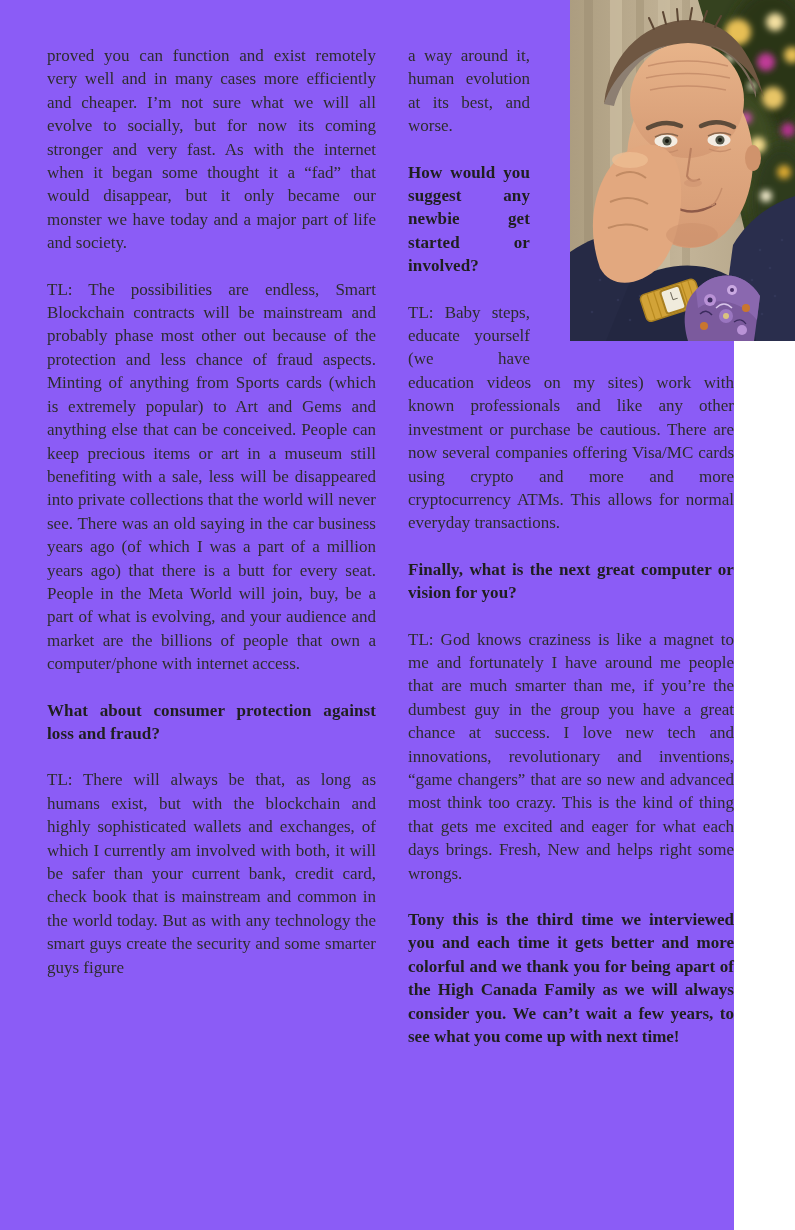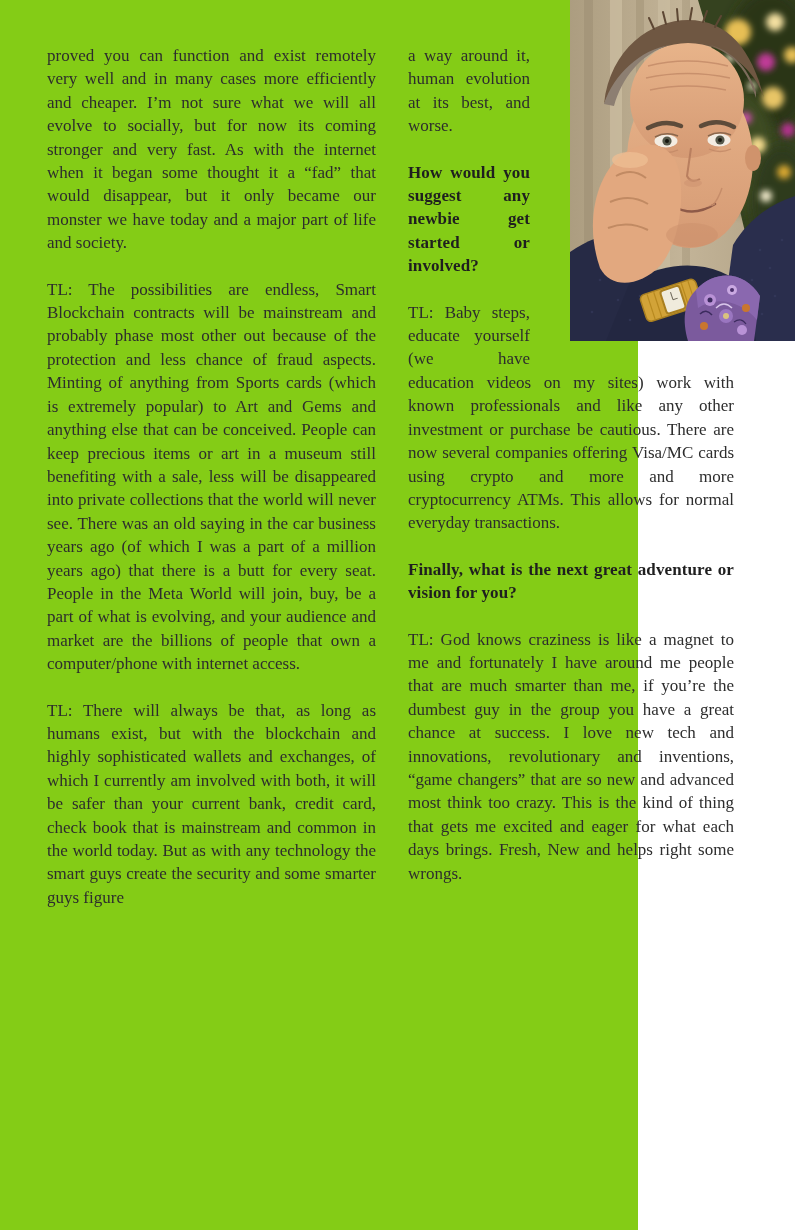--- a/index.html
+++ b/index.html
@@ -1,18 +1,18 @@
 <!DOCTYPE html>
 <html><head>
 <meta charset="utf-8">
 <style>
   html,body{margin:0;padding:0;background:#ffffff;}
   body{width:795px;height:1230px;position:relative;overflow:hidden;
        font-family:"Liberation Serif","DejaVu Serif",serif;color:#2d2d2d;}
-  .page{position:relative;width:638px;height:1230px;background:#84cc16;}
+  .page{position:relative;width:734px;height:1230px;background:#8b5cf6;}
 
   .col{position:absolute;top:44px;font-size:17px;line-height:23.4px;text-align:justify;}
   .col-left{left:47px;width:329px;}
   .col-right{left:408px;width:326px;}
 
   .col p,.col h3{margin:0 0 23px 0;font-size:17px;line-height:23.4px;}
   .col .heading{font-weight:bold;color:#1f1f1f;letter-spacing:0.1px;}
   .col .para{font-weight:normal;}
   .col .para.bold{font-weight:bold;color:#1f1f1f;}
 
@@ -23,30 +23,32 @@
   .photo-wrap svg{display:block;}
 </style>
 </head>
 <body>
 
 <div class="page">
 
   <div class="col col-left">
       <p class="para">proved you can function and exist remotely very well and in many cases more efficiently and cheaper. I’m not sure what we will all evolve to socially, but for now its coming stronger and very fast. As with the internet when it began some thought it a “fad” that would disappear, but it only became our monster we have today and a major part of life and society.</p>
       <p class="para">TL: The possibilities are endless, Smart Blockchain contracts will be mainstream and probably phase most other out because of the protection and less chance of fraud aspects. Minting of anything from Sports cards (which is extremely popular) to Art and Gems and anything else that can be conceived. People can keep precious items or art in a museum still benefiting with a sale, less will be disappeared into private collections that the world will never see. There was an old saying in the car business years ago (of which I was a part of a million years ago) that there is a butt for every seat. People in the Meta World will join, buy, be a part of what is evolving, and your audience and market are the billions of people that own a computer/phone with internet access.</p>
+      <h3 class="heading">What about consumer protection against loss and fraud?</h3>
       <p class="para">TL: There will always be that, as long as humans exist, but with the blockchain and highly sophisticated wallets and exchanges, of which I currently am involved with both, it will be safer than your current bank, credit card, check book that is mainstream and common in the world today. But as with any technology the smart guys create the security and some smarter guys figure</p>
     </div>
 
   <div class="col col-right">
     <div class="photo-spacer"></div>
   <p class="para">a way around it, human evolution at its best, and worse.</p>
       <h3 class="heading">How would you suggest any newbie get started or involved?</h3>
       <p class="para">TL: Baby steps, educate yourself (we have education videos on my sites) work with known professionals and like any other investment or purchase be cautious. There are now several companies offering Visa/MC cards using crypto and more and more cryptocurrency ATMs. This allows for normal everyday transactions.</p>
-      <h3 class="heading">Finally, what is the next great adventure or vision for you?</h3>
+      <h3 class="heading">Finally, what is the next great computer or vision for you?</h3>
       <p class="para">TL: God knows craziness is like a magnet to me and fortunately I have around me people that are much smarter than me, if you’re the dumbest guy in the group you have a great chance at success. I love new tech and innovations, revolutionary and inventions, “game changers” that are so new and advanced most think too crazy. This is the kind of thing that gets me excited and eager for what each days brings. Fresh, New and helps right some wrongs.</p>
+      <p class="para bold">Tony this is the third time we interviewed you and each time it gets better and more colorful and we thank you for being apart of the High Canada Family as we will always consider you. We can’t wait a few years, to see what you come up with next time!</p>
     </div>
 
   <div class="photo-wrap">
     <svg width="225" height="341" viewBox="0 0 225 341" xmlns="http://www.w3.org/2000/svg">
       <defs>
         <filter id="soft" x="-50%" y="-50%" width="200%" height="200%">
             <feGaussianBlur stdDeviation="3.2"></feGaussianBlur>
           </filter>
         <filter id="soft2" x="-50%" y="-50%" width="200%" height="200%">
             <feGaussianBlur stdDeviation="6"></feGaussianBlur>

